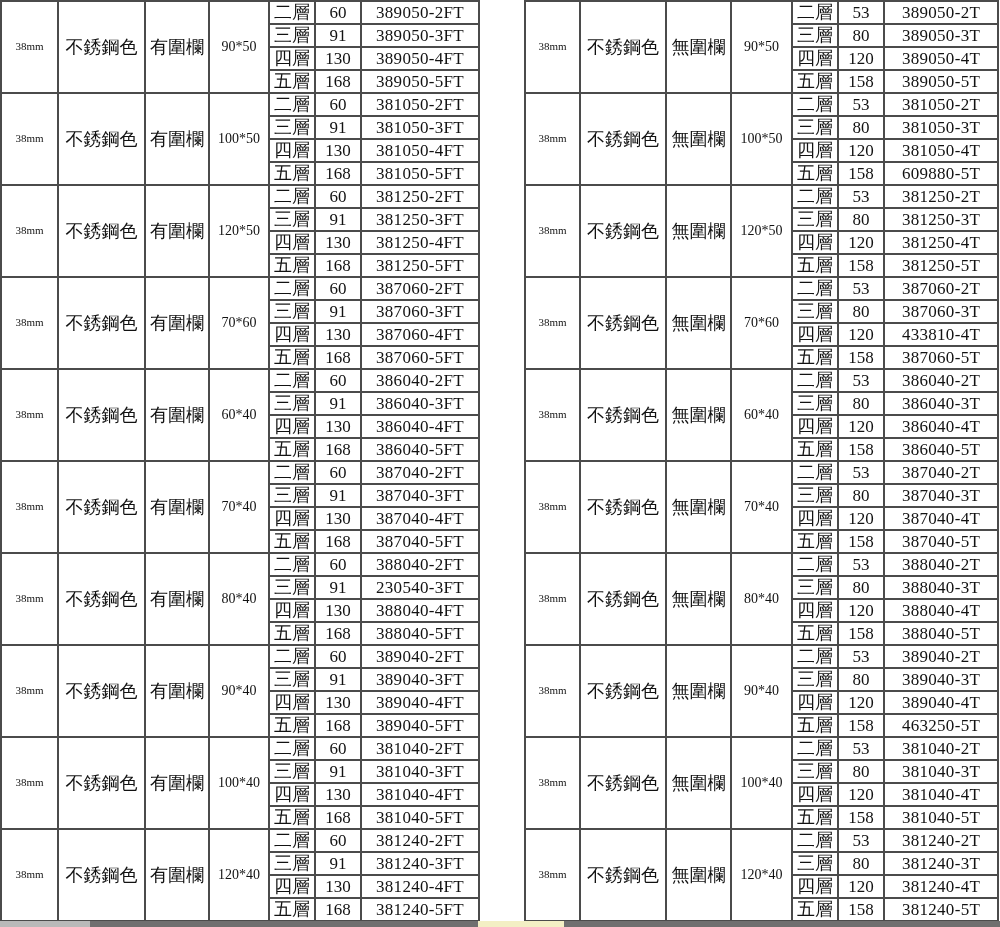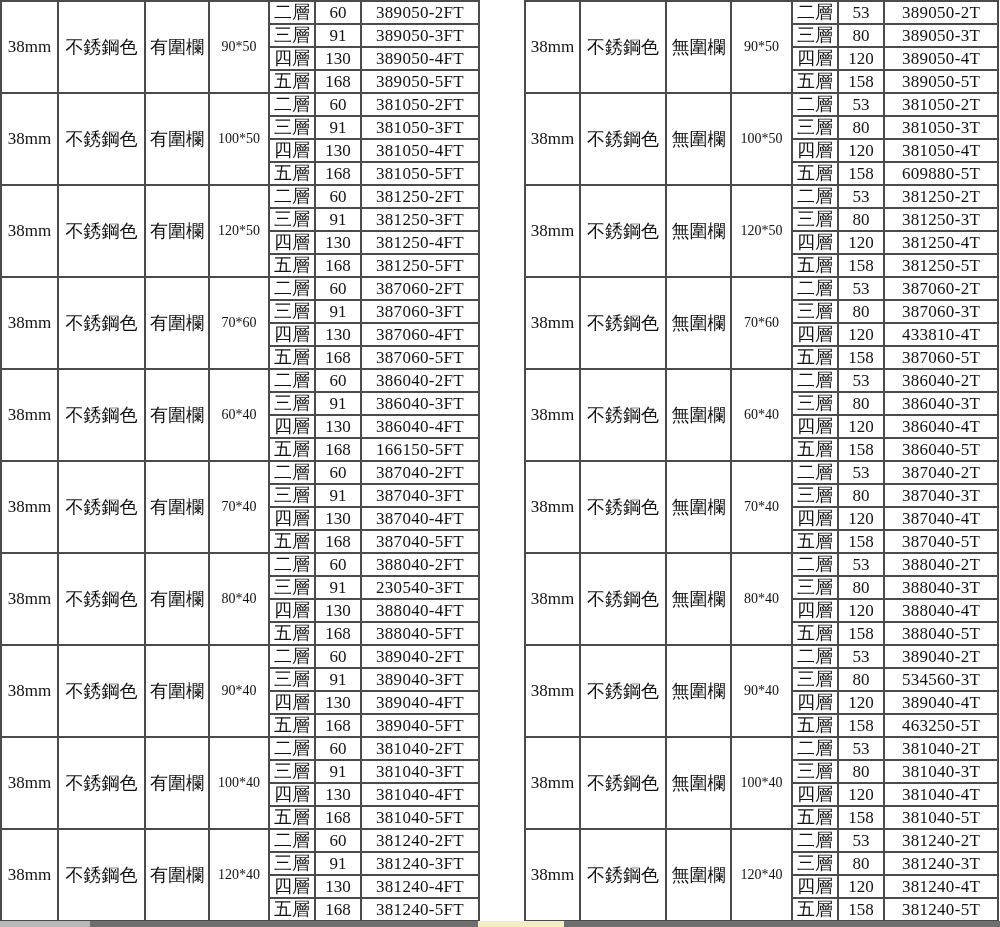--- a/index.html
+++ b/index.html
@@ -11,21 +11,21 @@
     border-collapse:collapse;table-layout:fixed;position:absolute;top:0;
   }
   #tbl0{left:0;width:478px;}
   #tbl1{left:524px;width:473px;}
   table.spec td{
     border:2px solid #4b4b4b;
     padding:0;margin:0;text-align:center;vertical-align:middle;
     white-space:nowrap;overflow:hidden;line-height:1.05;
   }
   table.spec tr{height:23px;}
-  td.c-mm{font-size:17px;}
+  td.c-mm{font-size:11px;}
   td.c-cn{font-size:18px;font-family:Liberation Serif, serif;}
   td.c-size{font-size:14px;}
   td.c-layer{font-size:18px;}
   td.c-price{font-size:17px;}
   td.c-code{font-size:17px;letter-spacing:0.3px;}
   
   .bottom-band{position:absolute;left:0;top:921px;width:1000px;height:6px;}
   .band-seg{position:absolute;top:0;height:6px;}
   .seg-light{left:0;width:90px;background:#b9b9b9;}
   .seg-dark1{left:90px;width:388px;background:#6f6f6f;}
@@ -159,21 +159,21 @@
           <td class="c-code">386040-3FT</td>
         </tr>
         <tr>
           <td class="c-layer">四層</td>
           <td class="c-price">130</td>
           <td class="c-code">386040-4FT</td>
         </tr>
         <tr>
           <td class="c-layer">五層</td>
           <td class="c-price">168</td>
-          <td class="c-code">166150-5FT</td>
+          <td class="c-code">386040-5FT</td>
         </tr>
         <tr>
           <td class="c-mm" rowspan="4">38mm</td>
           <td class="c-cn" rowspan="4">不銹鋼色</td>
           <td class="c-cn" rowspan="4">有圍欄</td>
           <td class="c-size" rowspan="4">70*40</td>
           <td class="c-layer">二層</td>
           <td class="c-price">60</td>
           <td class="c-code">387040-2FT</td>
         </tr>
@@ -475,21 +475,21 @@
           <td class="c-cn" rowspan="4">不銹鋼色</td>
           <td class="c-cn" rowspan="4">無圍欄</td>
           <td class="c-size" rowspan="4">90*40</td>
           <td class="c-layer">二層</td>
           <td class="c-price">53</td>
           <td class="c-code">389040-2T</td>
         </tr>
         <tr>
           <td class="c-layer">三層</td>
           <td class="c-price">80</td>
-          <td class="c-code">534560-3T</td>
+          <td class="c-code">389040-3T</td>
         </tr>
         <tr>
           <td class="c-layer">四層</td>
           <td class="c-price">120</td>
           <td class="c-code">389040-4T</td>
         </tr>
         <tr>
           <td class="c-layer">五層</td>
           <td class="c-price">158</td>
           <td class="c-code">463250-5T</td>

